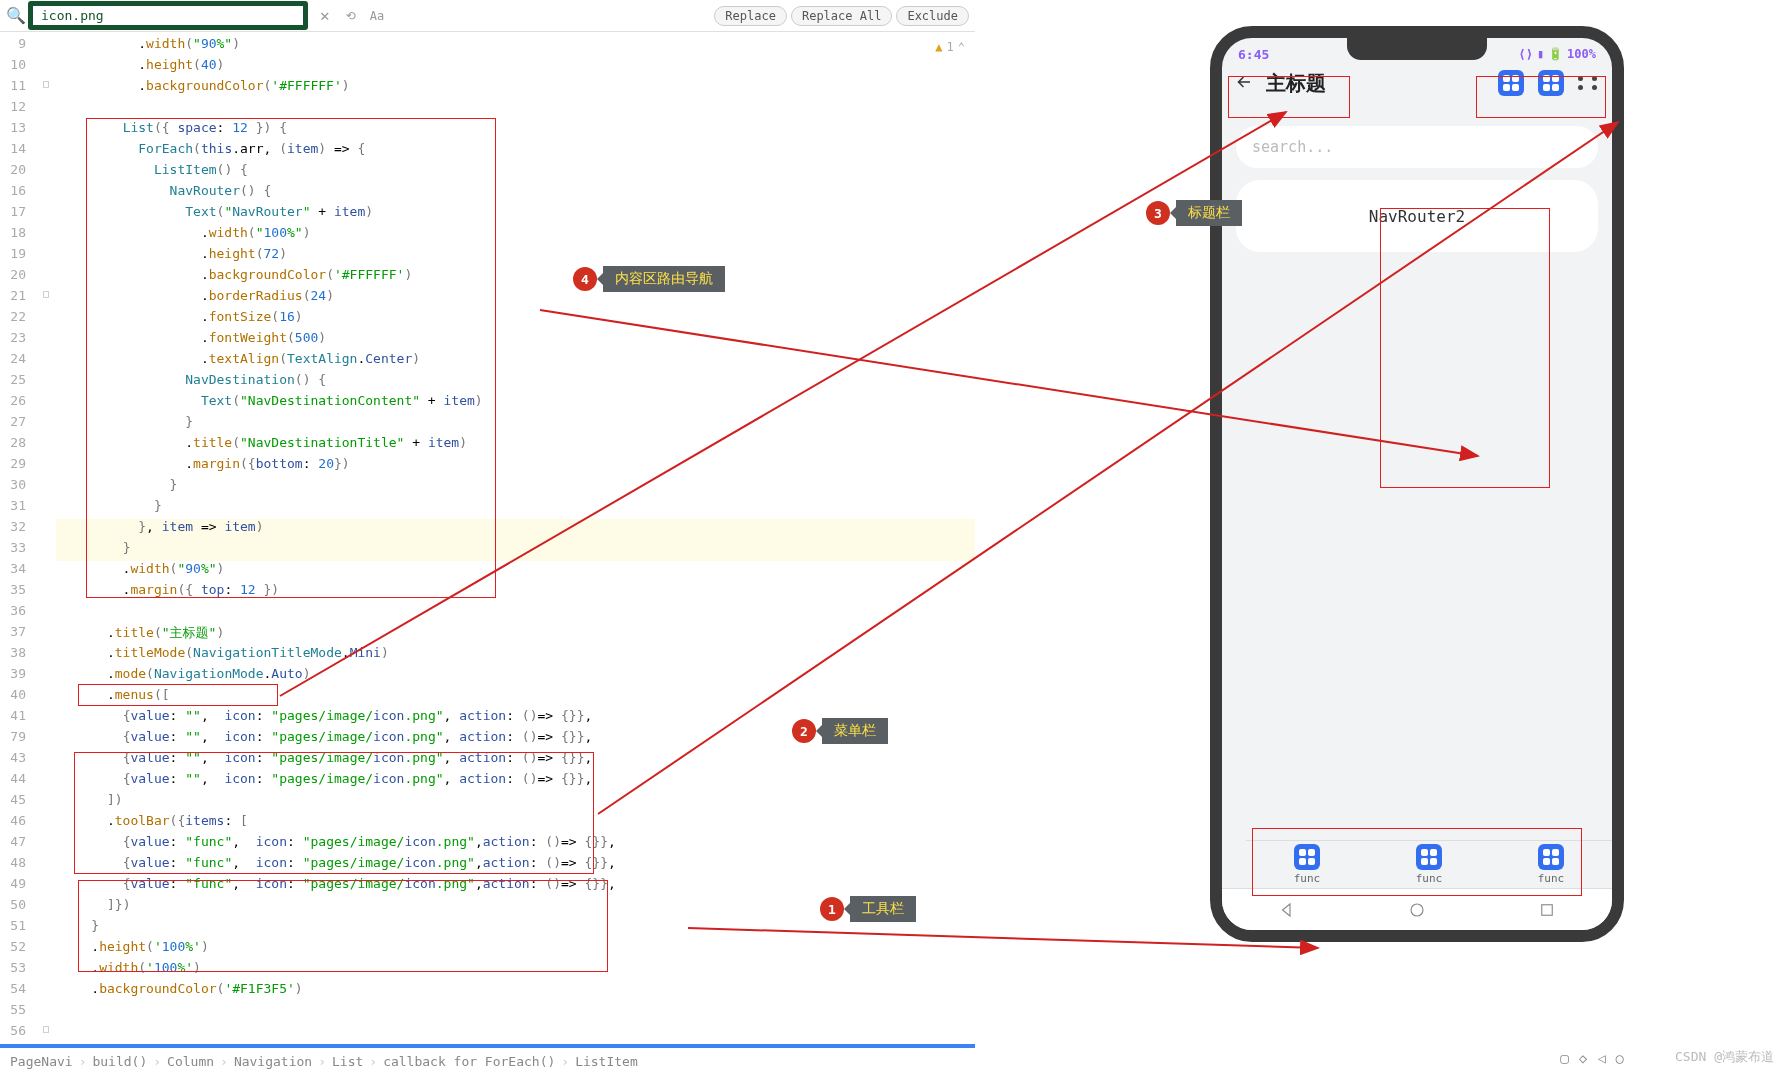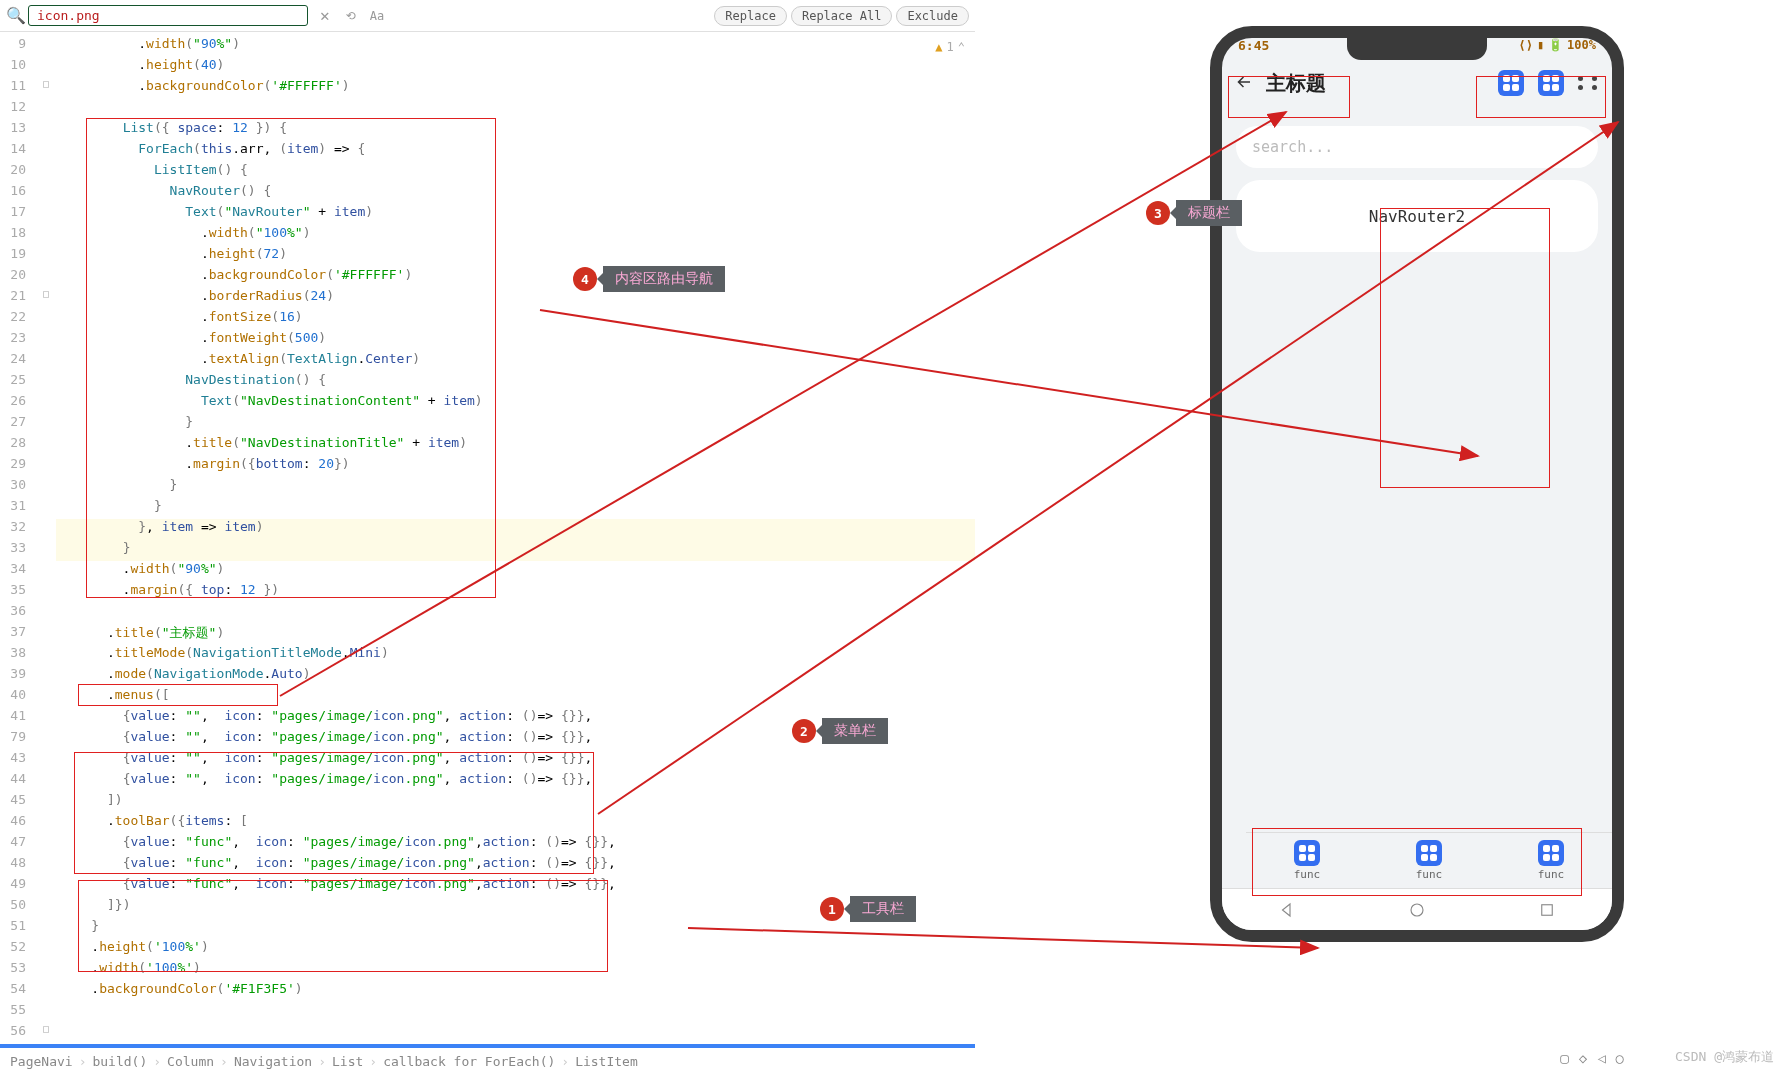--- a/index.html
+++ b/index.html
@@ -2,21 +2,21 @@
 <html><head>
 <meta charset="utf-8">
 <style>
 * { margin: 0; padding: 0; box-sizing: border-box; font-family: 'Segoe UI', Consolas, monospace; }
 body { background: #fff; width: 1784px; height: 1074px; position: relative; overflow: hidden; }
 
 
 .ide-panel { position: absolute; left: 0; top: 0; width: 975px; height: 100%; background: #fff; }
 .search-bar { display: flex; align-items: center; height: 32px; border-bottom: 1px solid #e0e0e0; padding: 0 6px; gap: 6px; }
 .search-icon { width: 16px; display: flex; align-items: center; color: #888; }
-.search-input { flex: 0 0 280px; border: 1px solid #14532d; border-radius: 3px; padding: 2px 8px; font-size: 13px; color: #b91c1c; }
+.search-input { flex: 0 0 280px; border: 5px solid #14532d; border-radius: 3px; padding: 2px 8px; font-size: 13px; color: #14532d; }
 .search-btns { display: flex; gap: 4px; margin-left: auto; }
 .sbtn { border: 1px solid #ccc; background: #f5f5f5; border-radius: 10px; padding: 2px 10px; font-size: 12px; color: #555; cursor: pointer; }
 .search-close { color: #999; padding: 0 6px; cursor: pointer; }
 .search-nav { color: #999; padding: 0 4px; cursor: pointer; font-size: 12px; }
 
 .editor-area { position: relative; height: calc(100% - 62px); display: flex; font-family: Consolas, monospace; font-size: 13px; }
 .gutter { width: 36px; text-align: right; color: #aaa; padding-top: 4px; user-select: none; }
 .gutter div { height: 21px; padding-right: 10px; }
 .fold-col { width: 20px; padding-top: 4px; }
 .fold-col div { height: 21px; text-align: center; color: #aaa; font-size: 10px; }
@@ -33,47 +33,47 @@
 .c-type { color: #207f95; }
 .c-prop { color: #3050a0; }
 .c-br { color: #777; }
 
 
 .redbox { position: absolute; border: 1px solid #e02020; pointer-events: none; }
 
 
 .callout { position: absolute; display: flex; align-items: center; gap: 0; z-index: 50; }
 .callout .num { width: 24px; height: 24px; border-radius: 12px; background: #d03020; color: #fff; display: flex; align-items: center; justify-content: center; font-size: 13px; font-weight: bold; }
-.callout .lbl { background: #5a5f63; color: #f9a8d4; padding: 4px 12px; font-size: 14px; margin-left: 6px; position: relative; }
+.callout .lbl { background: #5a5f63; color: #fde047; padding: 4px 12px; font-size: 14px; margin-left: 6px; position: relative; }
 .callout .lbl::before { content: ''; position: absolute; left: -6px; top: 50%; transform: translateY(-50%); border: 6px solid transparent; border-right-color: #5a5f63; border-left: none; }
 
 
 .arrow-layer { position: absolute; left: 0; top: 0; width: 1784px; height: 1074px; pointer-events: none; z-index: 40; }
 
 
 .breadcrumb { position: absolute; bottom: 0; left: 0; height: 30px; display: flex; align-items: center; gap: 6px; padding: 0 10px; font-size: 13px; color: #888; border-top: 4px solid #3b82f6; width: 975px; }
 .breadcrumb span { color: #888; }
 .breadcrumb .sep { color: #ccc; }
 
 
 .phone { position: absolute; right: 160px; top: 26px; width: 414px; height: 916px; border: 12px solid #3a3a3a; border-radius: 42px; background: #f1f3f5; overflow: hidden; }
 .phone .notch { position: absolute; top: 0; left: 50%; transform: translateX(-50%); width: 140px; height: 22px; background: #3a3a3a; border-radius: 0 0 14px 14px; z-index: 5; }
-.phone .status { height: 32px; display: flex; align-items: flex-start; justify-content: space-between; padding: 0 16px; font-size: 13px; font-weight: 600; color: #a16207; }
+.phone .status { height: 32px; display: flex; align-items: center; justify-content: space-between; padding: 0 16px; font-size: 13px; font-weight: 600; color: #8b5cf6; }
 .phone .status .right { display: flex; gap: 4px; align-items: center; font-size: 12px; }
 .phone .titlebar { height: 52px; display: flex; align-items: flex-start; padding: 0 10px; gap: 10px; }
 .phone .back { width: 24px; height: 24px; display: flex; align-items: center; justify-content: center; cursor: pointer; }
 .phone .title-text { font-size: 20px; font-weight: 600; color: #222; }
 .phone .menus { margin-left: auto; display: flex; gap: 14px; align-items: center; }
 .phone .menu-icon { width: 26px; height: 26px; background: #346ef0; border-radius: 6px; display: grid; grid-template: 1fr 1fr / 1fr 1fr; gap: 2px; padding: 5px; cursor: pointer; }
 .phone .menu-icon div { background: #fff; border-radius: 2px; }
 .phone .more-icon { width: 24px; display: grid; grid-template: 1fr 1fr / 1fr 1fr; gap: 4px; cursor: pointer; }
 .phone .more-icon div { width: 5px; height: 5px; background: #444; border-radius: 50%; }
 .phone .searchbox { margin: 4px 14px 12px; height: 42px; background: #fff; border-radius: 22px; display: flex; align-items: center; padding: 0 16px; color: #bbb; font-size: 15px; }
 .phone .list-item { margin: 0 14px 12px; height: 72px; background: #fff; border-radius: 24px; display: flex; align-items: center; justify-content: center; font-size: 16px; color: #333; }
-.phone .toolbar { position: absolute; bottom: 42px; left: 0; right: 0; height: 56px; display: flex; justify-content: space-around; align-items: center; border-top: 1px solid #ddd; background: #f1f3f5; margin-left: 24px; }
+.phone .toolbar { position: absolute; bottom: 42px; left: 0; right: 0; height: 48px; display: flex; justify-content: space-around; align-items: center; border-top: 1px solid #ddd; background: #f1f3f5; margin-left: 24px; }
 .phone .tb-item { display: flex; flex-direction: column; align-items: center; gap: 2px; cursor: pointer; }
 .phone .tb-icon { width: 26px; height: 26px; background: #346ef0; border-radius: 6px; display: grid; grid-template: 1fr 1fr / 1fr 1fr; gap: 2px; padding: 5px; }
 .phone .tb-icon div { background: #fff; border-radius: 2px; }
 .phone .tb-lbl { font-size: 11px; color: #666; }
 .phone .navbar { position: absolute; bottom: 0; left: 0; right: 0; height: 42px; display: flex; justify-content: space-around; align-items: center; background: #fff; border-top: 1px solid #ddd; }
 .phone .nav-btn { width: 22px; height: 22px; display: flex; align-items: center; justify-content: center; color: #666; }
 
 
 .ide-right-icons { position: absolute; right: 160px; bottom: 8px; display: flex; gap: 10px; color: #888; font-size: 14px; }
 .watermark { position: absolute; right: 10px; bottom: 8px; font-size: 13px; color: #bbb; }

